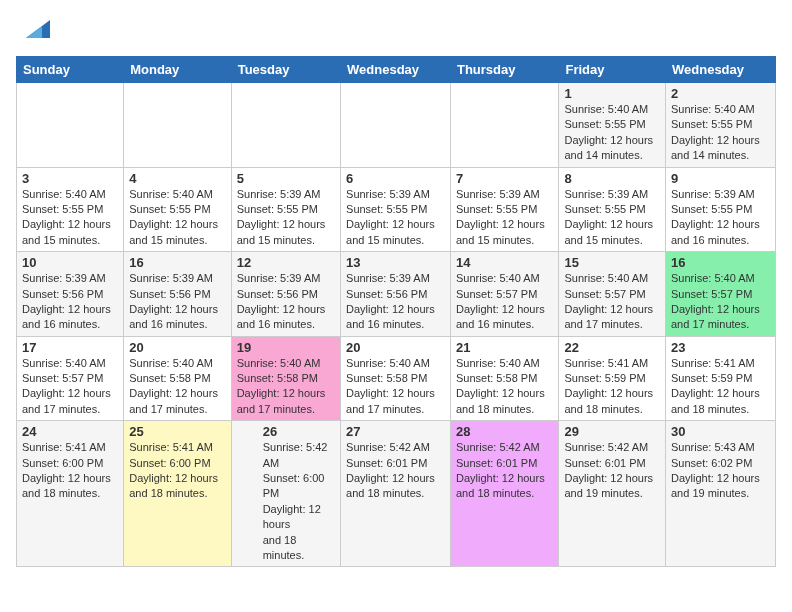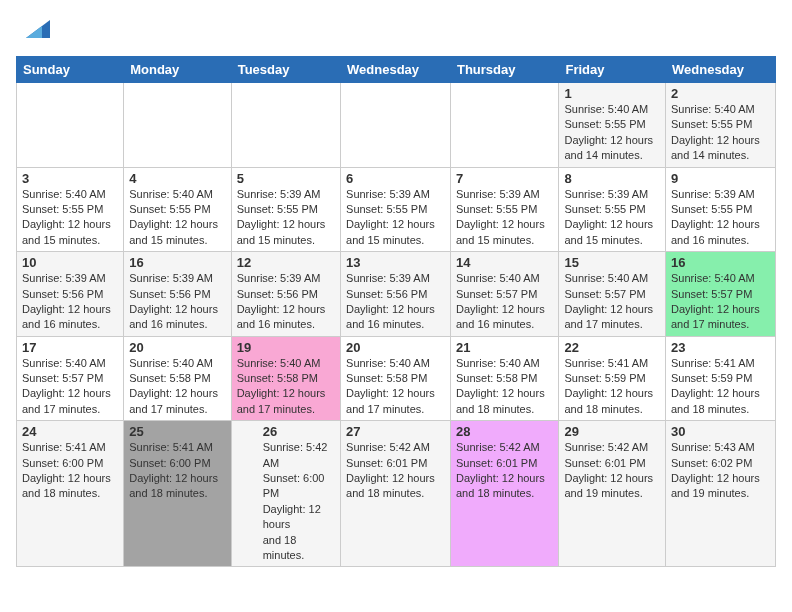--- a/index.html
+++ b/index.html
@@ -315,21 +315,21 @@
           </td>
         </tr>
         <tr>
           <td style="background: rgb(245, 245, 245);">
             <span class="day-num">24</span>
             <div class="day-info" style="white-space: pre-line;">Sunrise: 5:41 AM
 Sunset: 6:00 PM
 Daylight: 12 hours
 and 18 minutes.</div>
           </td>
-          <td style="background: #a3a3a3;">
+          <td style="background: #fef9c3;">
             <span class="day-num">25</span>
             <div class="day-info" style="white-space: pre-line;">Sunrise: 5:41 AM
 Sunset: 6:00 PM
 Daylight: 12 hours
 and 18 minutes.</div>
           </td>
           <td style="background: rgb(245, 245, 245); padding-left: 31px;">
             <span class="day-num">26</span>
             <div class="day-info" style="white-space: pre-line;">Sunrise: 5:42 AM
 Sunset: 6:00 PM

